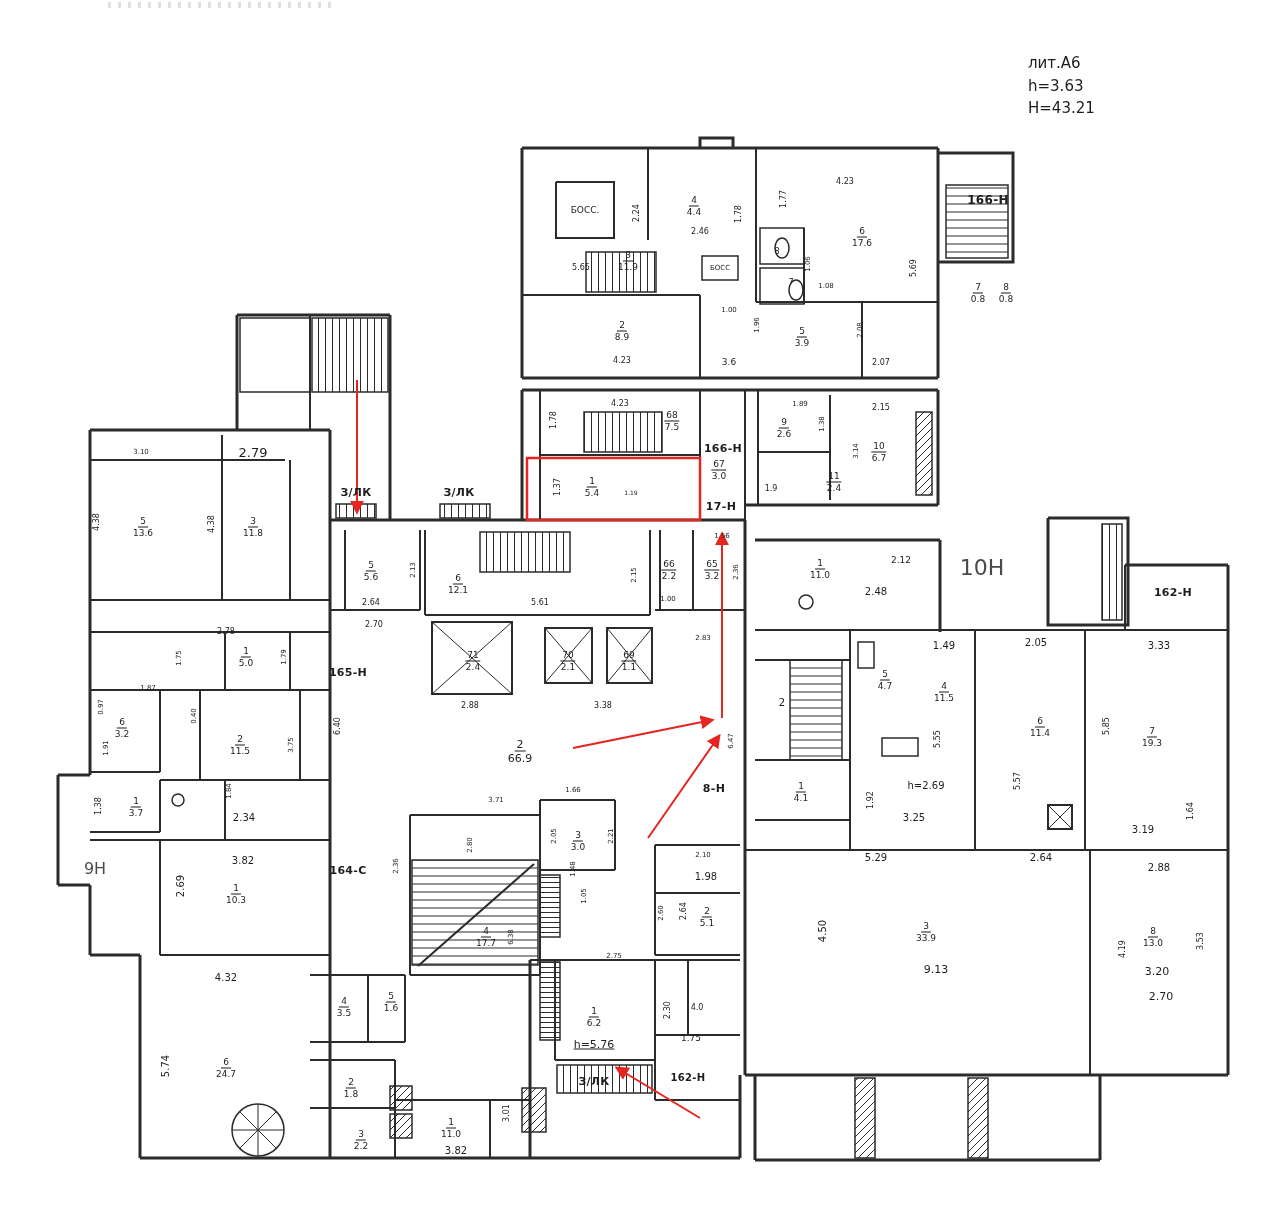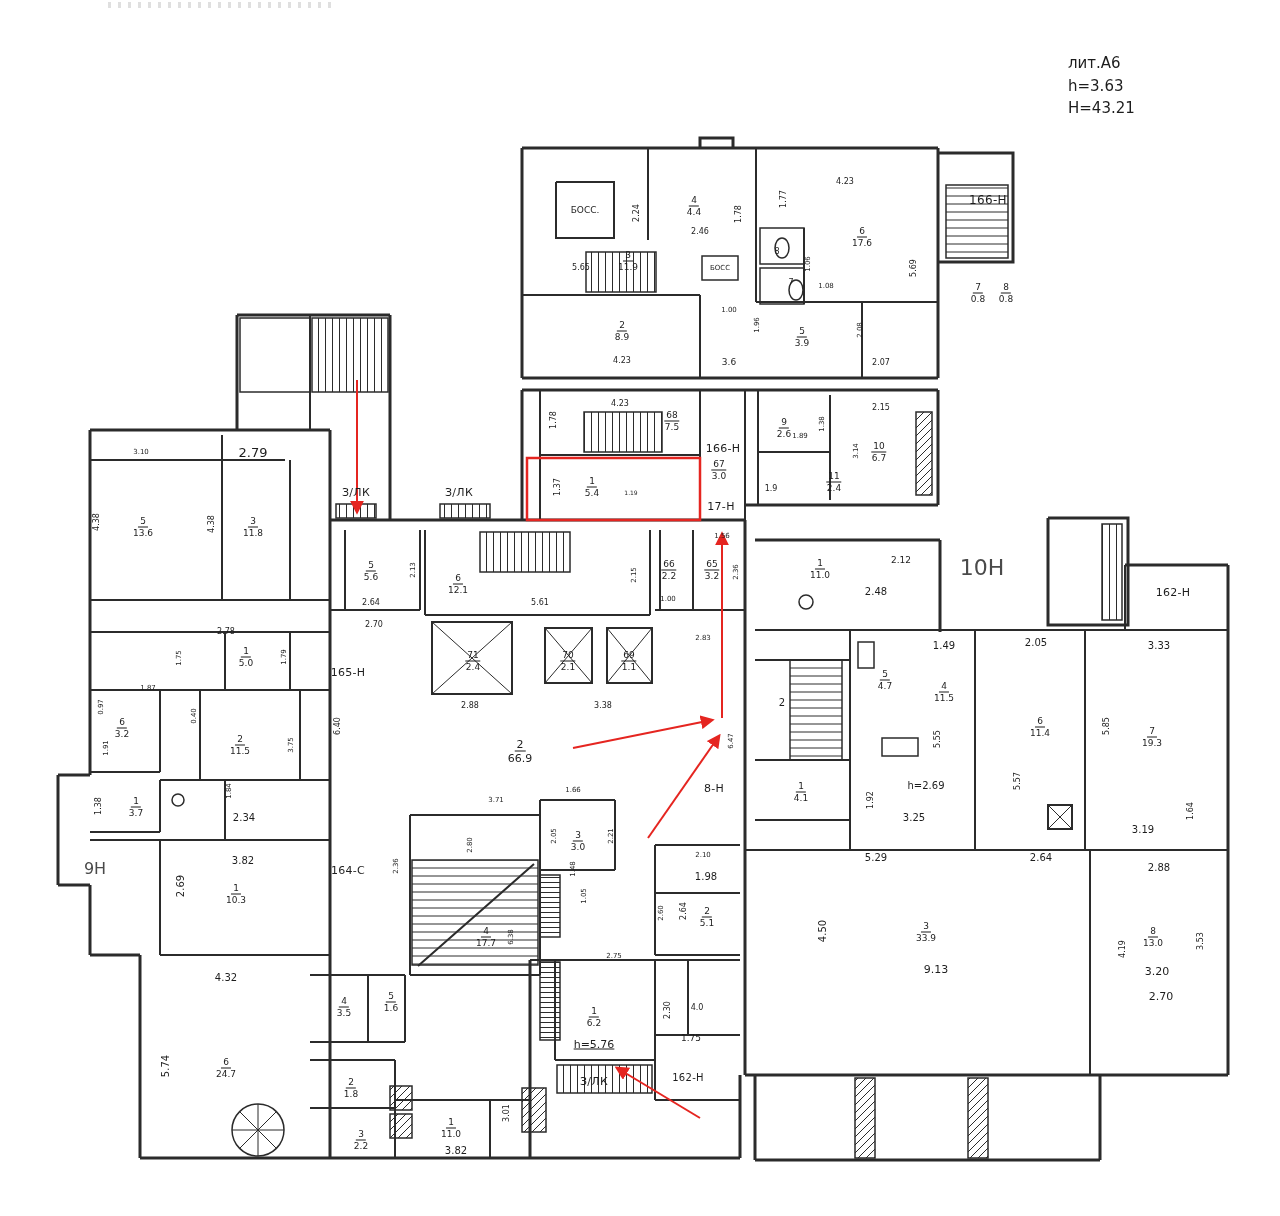--- a/index.html
+++ b/index.html
@@ -1,25 +1,25 @@
 <!DOCTYPE html>
 <html><head>
 <meta charset="utf-8">
 <style>
   html,body{margin:0;padding:0;background:#ffffff;}
   .stage{position:relative;width:1280px;height:1216px;background:#ffffff;overflow:hidden;
          font-family:"DejaVu Sans",sans-serif;color:#1d1d1d;}
   svg.plan{position:absolute;left:0;top:0;width:1280px;height:1216px;}
   .labels{position:absolute;left:0;top:0;width:1280px;height:1216px;pointer-events:none;}
   .lbl{position:absolute;line-height:1;white-space:nowrap;transform-origin:center;color:#1d1d1d;}
-  .lbl.b{font-weight:normal;letter-spacing:.3px;}
+  .lbl.b{font-weight:bold;letter-spacing:.3px;}
   .lbl.frac{display:flex;flex-direction:column;align-items:center;}
   .frac .fr-top{border-bottom:1px solid #1d1d1d;padding:0 2px 1px;}
   .frac .fr-bot{padding-top:1px;}
-  .titleblock{position:absolute;left:1028px;top:52px;font-size:15px;line-height:1.5;color:#1d1d1d;margin-left:40px;}
+  .titleblock{position:absolute;left:1028px;top:52px;font-size:15px;line-height:1.5;color:#1d1d1d;}
   .artifact{position:absolute;left:108px;top:2px;width:225px;height:6px;opacity:.45;
             background:repeating-linear-gradient(90deg,#b9b9b9 0 3px,transparent 3px 10px);}
 </style>
 </head>
 <body>
 
 <div class="stage">
 
   <svg class="plan" viewBox="0 0 1280 1216">
     <defs>
@@ -154,21 +154,21 @@
       <div class="lbl" style="left: 881px; top: 363px; font-size: 8px; transform: translate(-50%, -50%);">2.07</div>
       <div class="lbl" style="left: 622px; top: 361px; font-size: 8px; transform: translate(-50%, -50%);">4.23</div>
       <div class="lbl" style="left: 729px; top: 362px; font-size: 9px; transform: translate(-50%, -50%);">3.6</div>
       <div class="lbl" style="left: 554px; top: 420px; font-size: 8px; transform: translate(-50%, -50%) rotate(-90deg);">1.78</div>
       <div class="lbl" style="left: 620px; top: 404px; font-size: 8px; transform: translate(-50%, -50%);">4.23</div>
       <div class="lbl frac" style="left: 672px; top: 421px; font-size: 9px; transform: translate(-50%, -50%);">
         <span class="fr-top">68</span>
         <span class="fr-bot">7.5</span>
       </div>
       <div class="lbl b" style="left: 723px; top: 448px; font-size: 11px; transform: translate(-50%, -50%);">166-Н</div>
-      <div class="lbl" style="left: 800px; top: 404px; font-size: 7px; transform: translate(-50%, -50%); margin-top: 32px;">1.89</div>
+      <div class="lbl" style="left: 800px; top: 404px; font-size: 7px; transform: translate(-50%, -50%);">1.89</div>
       <div class="lbl frac" style="left: 784px; top: 428px; font-size: 9px; transform: translate(-50%, -50%);">
         <span class="fr-top">9</span>
         <span class="fr-bot">2.6</span>
       </div>
       <div class="lbl" style="left: 822px; top: 424px; font-size: 7px; transform: translate(-50%, -50%) rotate(-90deg);">1.38</div>
       <div class="lbl" style="left: 881px; top: 408px; font-size: 8px; transform: translate(-50%, -50%);">2.15</div>
       <div class="lbl" style="left: 856px; top: 451px; font-size: 7px; transform: translate(-50%, -50%) rotate(-90deg);">3.14</div>
       <div class="lbl frac" style="left: 879px; top: 452px; font-size: 9px; transform: translate(-50%, -50%);">
         <span class="fr-top">10</span>
         <span class="fr-bot">6.7</span>

